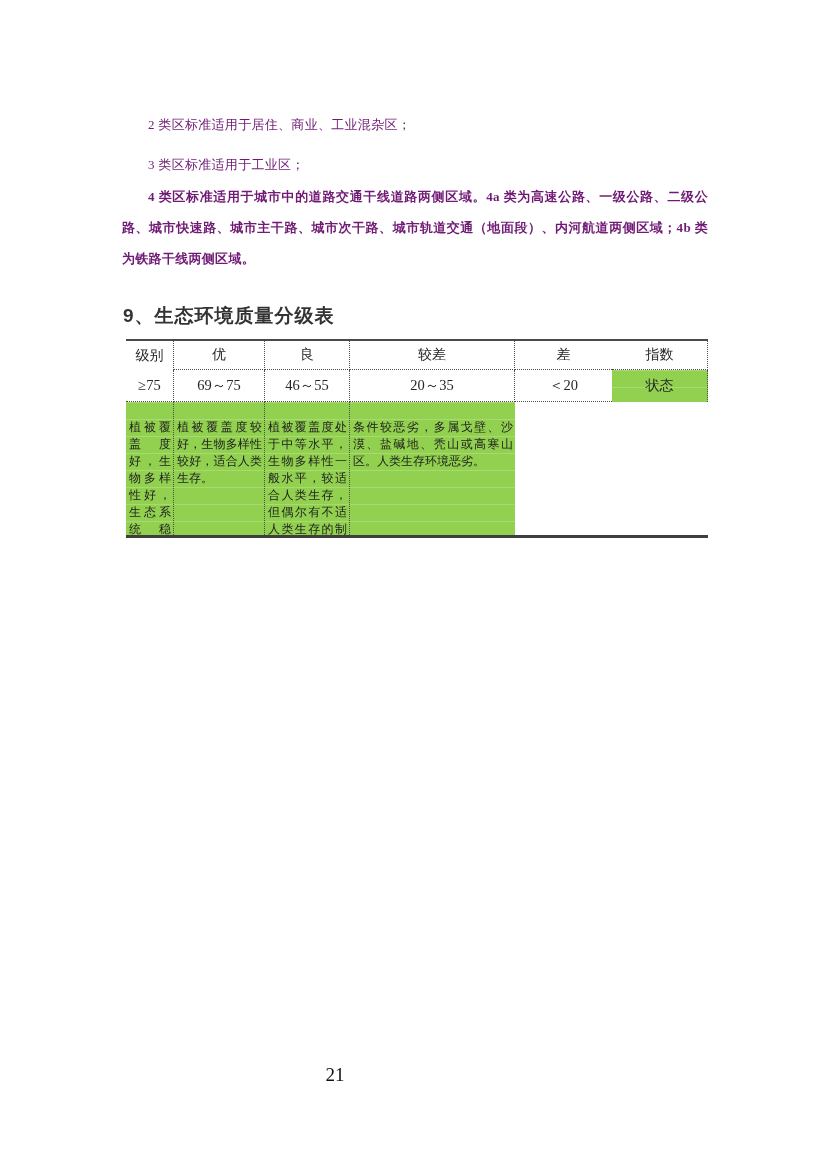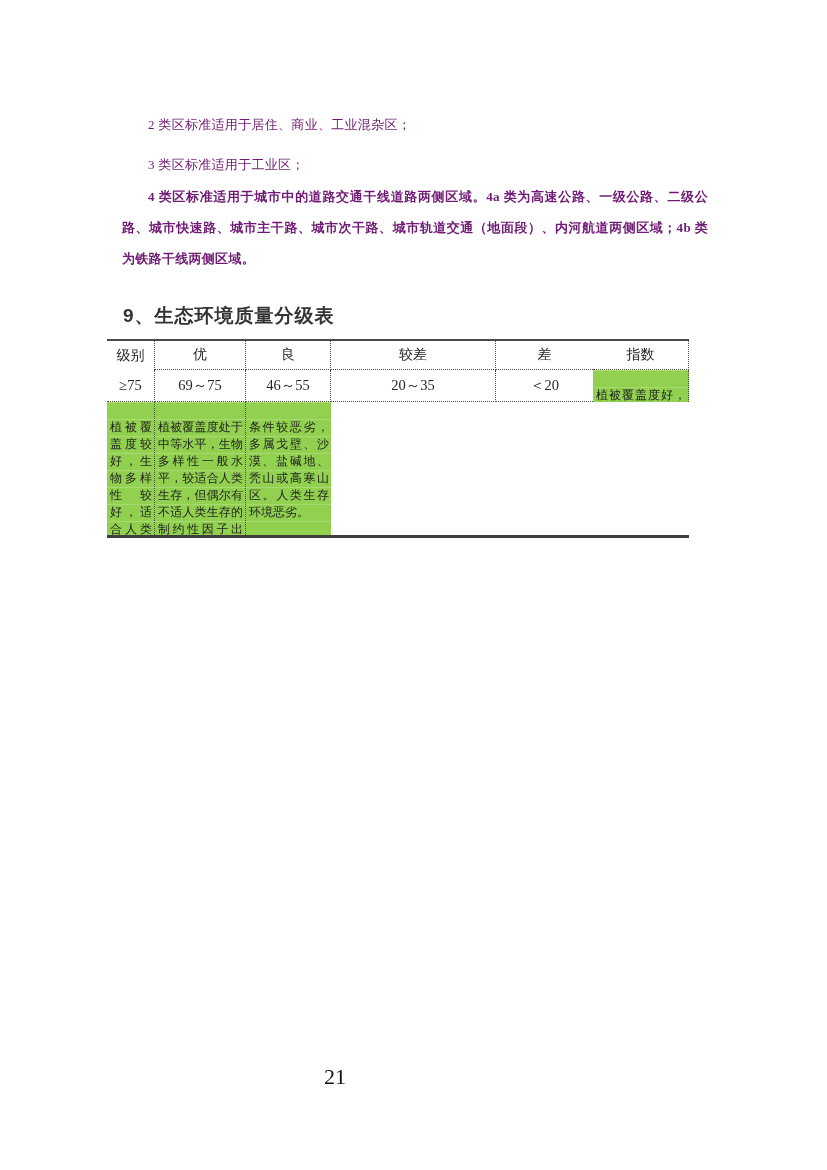--- a/index.html
+++ b/index.html
@@ -40,21 +40,21 @@
     font-family: "Liberation Sans", "DejaVu Sans", sans-serif;
     font-weight: bold;
     font-size: 19px;
     letter-spacing: 1px;
     color: #333333;
   }
 
   
   .qtable {
     position: absolute;
-    left: 107px;
+    left: 126px;
     top: 339px;
     width: 582px;
     display: grid;
     grid-template-columns: 48px 91px 85px 165px 97px 96px;
     grid-template-rows: 29px 32px 133px;
     border-top: 2px solid #4a4a4a;
     border-bottom: 3px solid #3e3e3e;
     font-family: "Liberation Sans", "DejaVu Sans", sans-serif;
     font-size: 14px;
     color: #262626;
@@ -91,21 +91,21 @@
     color: #1e1e1e;
   }
 
   
   .page-number {
     position: absolute;
     left: 0;
     top: 1064px;
     width: 670px;
     text-align: center;
-    font-size: 22px;
+    font-size: 19px;
     color: #111111;
   }
 </style>
 </head>
 <body>
 
 <p class="para" id="para1">2 类区标准适用于居住、商业、工业混杂区；</p>
 <p class="para" id="para2">3 类区标准适用于工业区；</p>
 <p class="para" id="para3">4 类区标准适用于城市中的道路交通干线道路两侧区域。4a 类为高速公路、一级公路、二级公路、城市快速路、城市主干路、城市次干路、城市轨道交通（地面段）、内河航道两侧区域；4b 类为铁路干线两侧区域。</p>
 
@@ -119,20 +119,21 @@
   <div class="cell v-div h-div">较差</div>
   <div class="cell h-div">差</div>
 
   <div class="cell v-div h-div">指数</div>
   <div class="cell v-div h-div num">≥75</div>
   <div class="cell v-div h-div num">69～75</div>
   <div class="cell v-div h-div num">46～55</div>
   <div class="cell v-div h-div num">20～35</div>
   <div class="cell h-div num">＜20</div>
 
+  <div class="cell v-div status-bg">状态</div>
   <div class="cell v-div status-bg status-cell">植被覆盖度好，生物多样性好，生态系统稳定，最适合人类生存。</div>
   <div class="cell v-div status-bg status-cell">植被覆盖度较好，生物多样性较好，适合人类生存。</div>
   <div class="cell v-div status-bg status-cell">植被覆盖度处于中等水平，生物多样性一般水平，较适合人类生存，但偶尔有不适人类生存的制约性因子出现。</div>
   <div class="cell status-bg status-cell">条件较恶劣，多属戈壁、沙漠、盐碱地、秃山或高寒山区。人类生存环境恶劣。</div>
 
 </div>
 
 <div class="page-number">21</div>
 
 </body></html>

